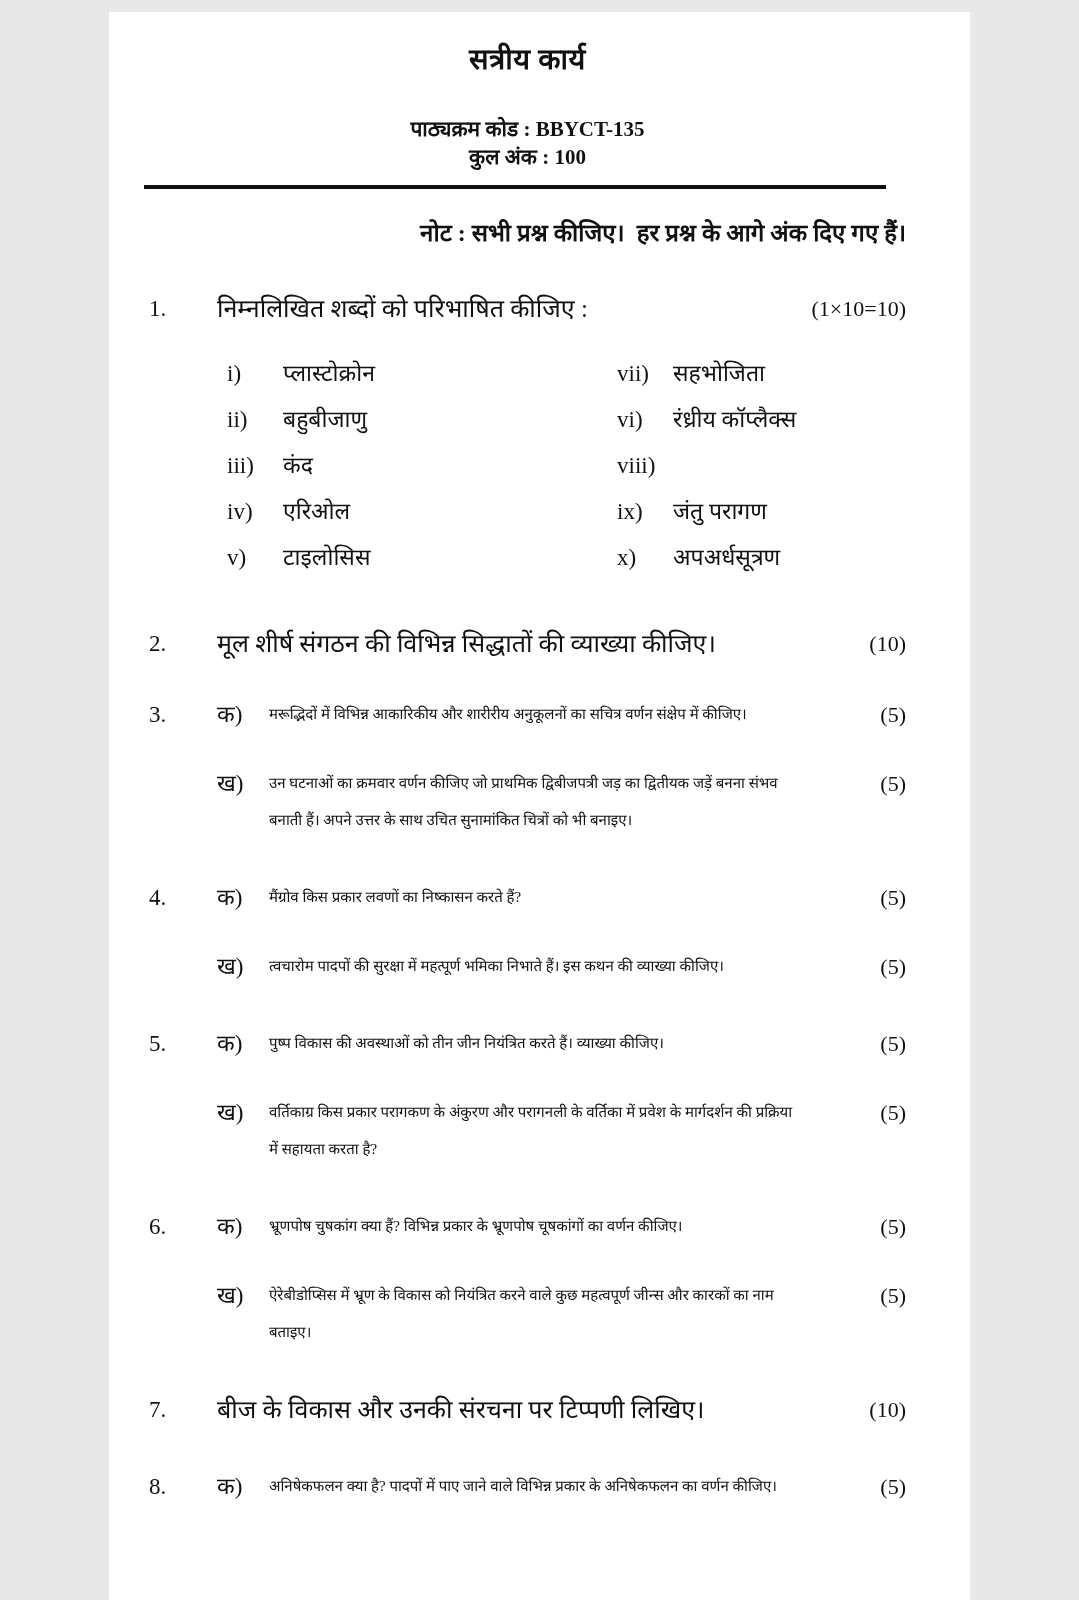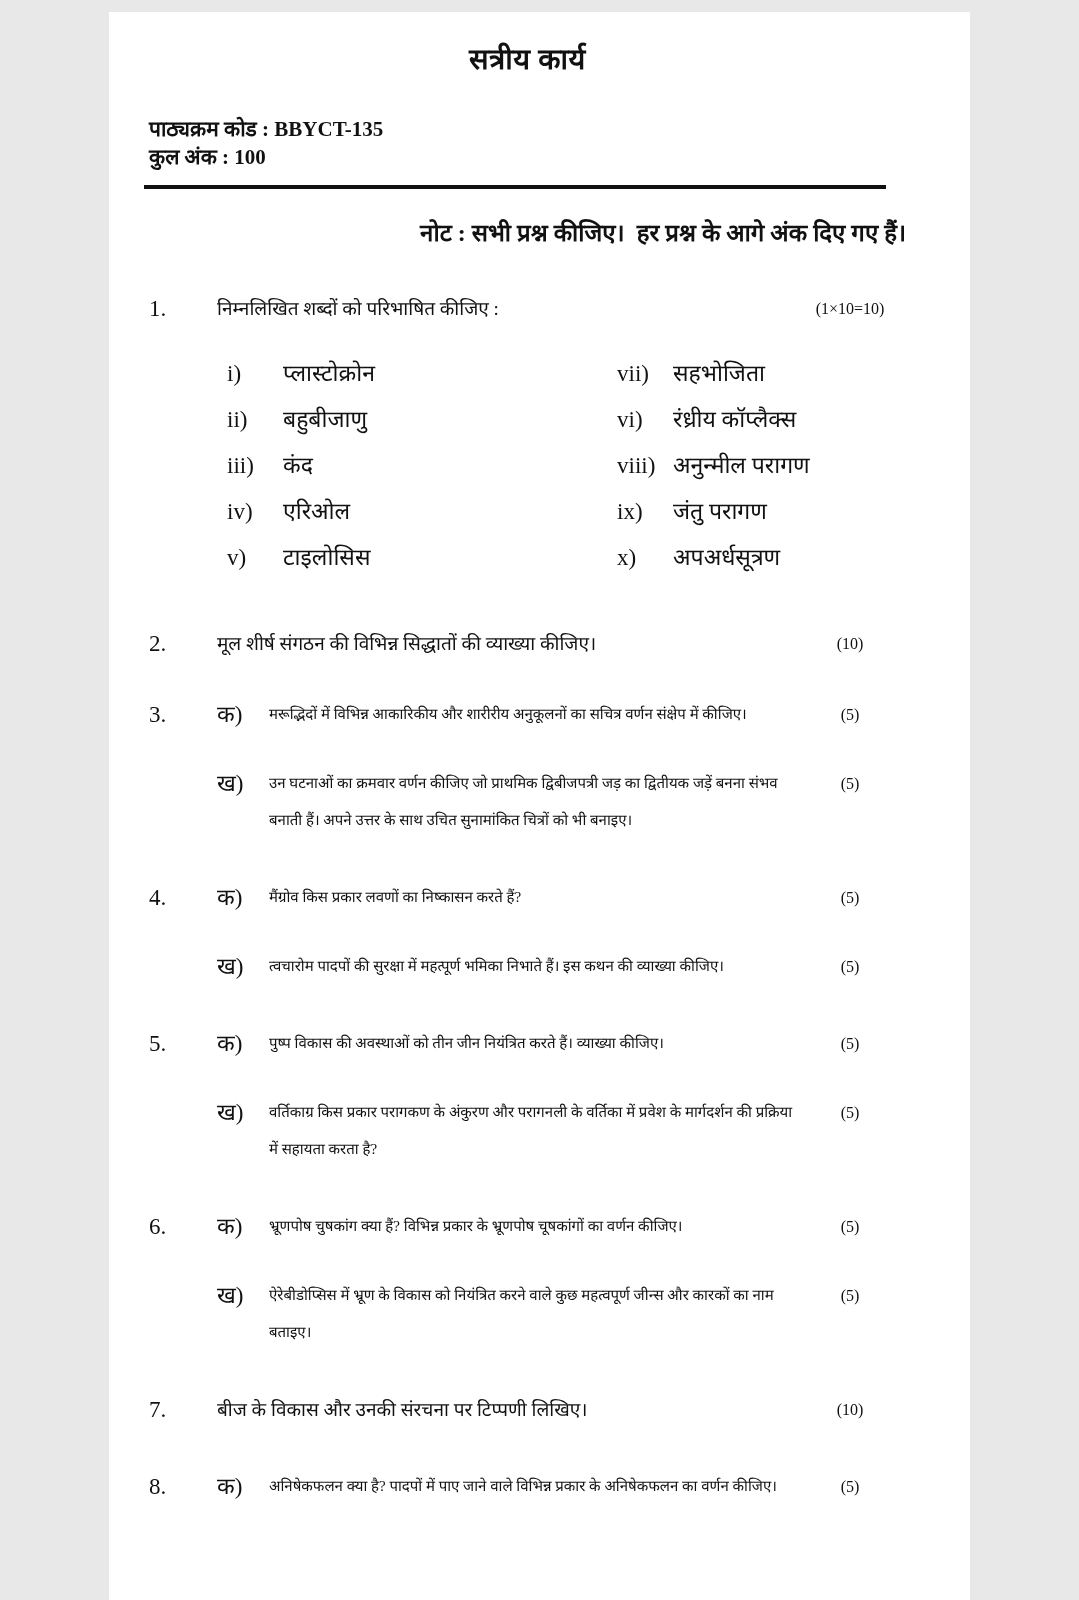--- a/index.html
+++ b/index.html
@@ -21,21 +21,21 @@
   }
   .doc-title {
     text-align: center;
     font-size: 29px;
     font-weight: bold;
     margin-top: 4px;
     letter-spacing: 0.5px;
   }
   .meta-block {
     margin-top: 38px;
-    text-align: left;
+    text-align: center;
     font-weight: bold;
     font-size: 21px;
     line-height: 28px;
   }
   .divider {
     border: none;
     border-top: 4px solid #111111;
     margin: 14px 20px 0 -5px;
   }
   .note-line {
@@ -61,28 +61,28 @@
   .q-body {
     flex: 1 1 auto;
     min-width: 0;
   }
   .q-line {
     display: flex;
     align-items: flex-start;
   }
   .q-text {
     flex: 1 1 auto;
-    font-size: 19px;
+    font-size: 25px;
     line-height: 37px;
     max-width: 765px;
   }
   .q-marks {
     flex: 0 0 112px;
-    text-align: center;
-    font-size: 16px;
+    text-align: right;
+    font-size: 22px;
     line-height: 37px;
     white-space: nowrap;
   }
   .def-grid {
     display: grid;
     grid-template-columns: 390px 1fr;
     column-gap: 0px;
     margin-top: 24px;
     margin-left: 10px;
   }
@@ -166,21 +166,20 @@
             <div class="def-item">
               <span class="def-num">vii)</span>
               <span class="def-label">सहभोजिता</span>
             </div>
             <div class="def-item">
               <span class="def-num">vi)</span>
               <span class="def-label">रंध्रीय कॉप्लैक्स</span>
             </div>
             <div class="def-item">
               <span class="def-num">viii)</span>
-              <span class="def-label">अनुन्मील परागण</span>
             </div>
             <div class="def-item">
               <span class="def-num">ix)</span>
               <span class="def-label">जंतु परागण</span>
             </div>
             <div class="def-item">
               <span class="def-num">x)</span>
               <span class="def-label">अपअर्धसूत्रण</span>
             </div>
           </div>

